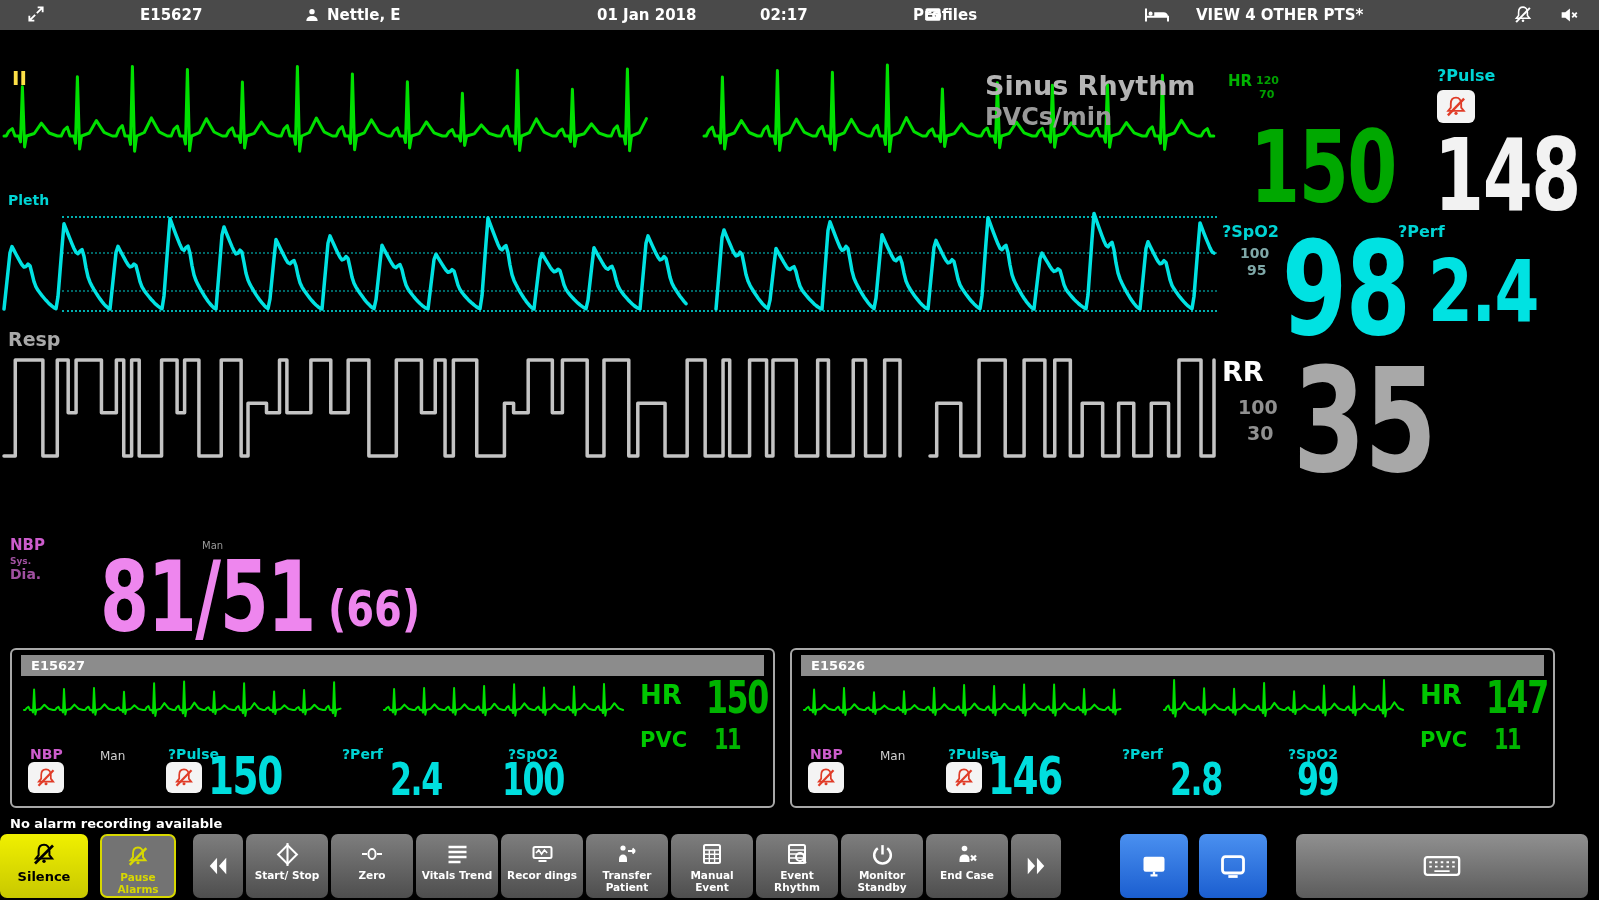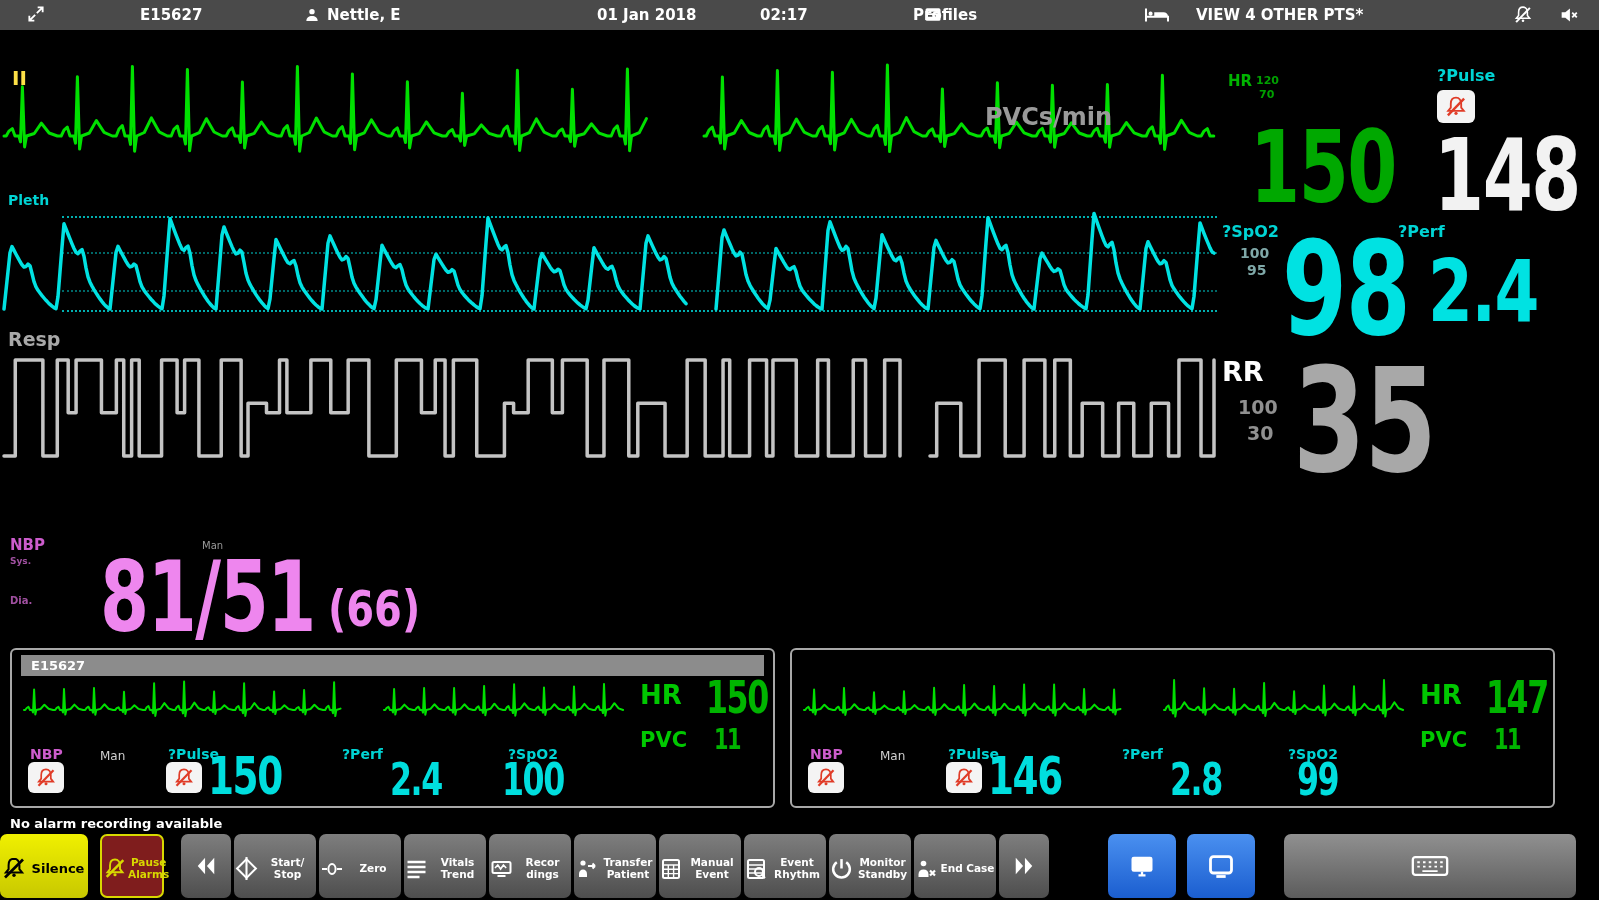--- a/index.html
+++ b/index.html
@@ -20,27 +20,27 @@
   .dotline.dim{border-top:2px dotted #006868}
   
   .pt-window{position:absolute;top:648px;width:765px;height:160px;border:2px solid #a8a8a8;
              border-radius:6px;background:#000}
   .pt-header{position:absolute;left:9px;top:5px;right:9px;height:21px;background:#8c8c8c;
              color:#fff;font-size:13px;font-weight:bold;line-height:21px;padding-left:10px}
   .alarm-badge{position:absolute;width:36px;height:31px;background:#f4f4f4;border-radius:6px;
                display:flex;align-items:center;justify-content:center}
   
   .tb{position:absolute;left:0;top:834px;width:1599px;height:66px;display:flex;align-items:flex-start}
-  .key{height:64px;border:none;border-radius:7px;display:flex;flex-direction:row;align-items:center;
+  .key{height:64px;border:none;border-radius:7px;display:flex;flex-direction:column;align-items:center;
        padding-top:5px;color:#fff;background:linear-gradient(180deg,#7e7e7e,#4e4e4e);margin-right:3px;
        font-family:inherit;font-size:10.5px;font-weight:bold;text-align:center;line-height:1.12;cursor:pointer}
   .key .ic{height:30px;display:flex;align-items:center;justify-content:center}
   .key .klabel{margin-top:1px;width:74px}
   .key.silence{background:linear-gradient(180deg,#f0f000,#c8c800);color:#000;width:88px;font-size:13px}
-  .key.pause{background:#7f1d1d;border:2px solid #d8d800;color:#d8d800;width:64px;margin-left:9px}
+  .key.pause{background:#737373;border:2px solid #d8d800;color:#d8d800;width:76px;margin-left:9px}
   .key.nav{width:50px;justify-content:center;padding-top:0}
   .key.gray{width:82px}
   .key.blue{background:linear-gradient(180deg,#4a90f0,#1b5ed0);width:68px;justify-content:center;padding-top:0}
   .key.wide{width:292px;background:linear-gradient(180deg,#909090,#5c5c5c);justify-content:center;padding-top:0}
 </style>
 </head>
 <body>
 
 <div class="screen">
 
@@ -76,20 +76,21 @@
       <path d="M4 9v6h4l5 4V5L8 9z" fill="#fff"></path>
       <path d="M15.5 9.5l5 5M20.5 9.5l-5 5" stroke="#fff" stroke-width="2"></path>
     </svg>
   </header>
 
   <span class="lbl" style="left:12px;top:66px;font-size:20px;color:#fde047">II</span>
   <svg class="abs" style="left:0;top:58px" viewBox="0 0 1220 125" width="1220" height="125">
       <polyline points="4,78 6.2,78 8.9,73.1 12.3,70.6 15,78 18.9,78 20.5,83.9 22.4,28.7 24.6,88.9 26.5,78 34.3,75.5 41.4,65.2 49.1,75 57.4,78 61.2,78 64,72.1 67.3,69.1 70,78 73.8,78 75.5,85.1 77.4,18.7 79.6,91.1 81.5,78 89.3,75 96.4,62.6 104.1,74.4 112.3,78 116.2,78 119,71 122.3,67.6 125,78 128.8,78 130.5,86.4 132.4,8.4 134.6,93.3 136.6,78 144.3,74.5 151.4,59.9 159.1,73.8 167.3,78 171.2,78 173.9,71.3 177.3,68 180,78 183.8,78 185.5,86 187.4,11.4 189.6,92.7 191.6,78 199.3,74.7 206.4,60.7 214.1,74 222.3,78 226.2,78 228.9,72.6 232.3,69.9 235,78 238.8,78 240.5,84.5 242.4,24 244.6,89.9 246.6,78 254.3,75.3 261.4,64 269.1,74.8 277.4,78 281.2,78 283.9,71.1 287.3,67.6 290,78 293.9,78 295.5,86.3 297.4,8.6 299.6,93.3 301.6,78 309.3,74.5 316.4,60 324.1,73.8 332.4,78 336.2,78 338.9,71.8 342.3,68.7 345,78 348.9,78 350.5,85.4 352.4,15.9 354.6,91.7 356.6,78 364.3,74.9 371.4,61.9 379.1,74.3 387.4,78 391.2,78 393.9,72.6 397.3,69.9 400,78 403.9,78 405.5,84.5 407.4,23.8 409.6,89.9 411.6,78 419.3,75.3 426.4,63.9 434.1,74.8 442.4,78 446.2,78 448.9,73.7 452.3,71.6 455,78 458.9,78 460.5,83.1 462.4,35.2 464.6,87.4 466.6,78 474.3,75.9 481.4,66.9 489.1,75.4 497.4,78 501.2,78 503.9,71.4 507.3,68.1 510,78 513.9,78 515.5,85.9 517.4,12.2 519.6,92.5 521.5,78 529.3,74.7 536.4,60.9 544.1,74.1 552.4,78 556.2,78 559,73.3 562.3,71 565,78 568.9,78 570.5,83.6 572.4,31.2 574.6,88.3 576.5,78 584.3,75.7 591.4,65.8 599.1,75.2 607.4,78 611.2,78 614,71.3 617.3,67.9 620,78 623.9,78 625.5,86 627.4,11 629.6,92.7 631.5,78 639.3,74.6 646.4,60.6" fill="none" stroke="#00e000" stroke-width="3" stroke-linejoin="round" stroke-linecap="round"></polyline>
       <polyline points="704,78 706.2,78 709,72.1 712.3,69.1 715,78 718.9,78 720.5,85.1 722.4,18.9 724.6,91 726.5,78 734.3,75 741.4,62.6 749.1,74.5 757.4,78 761.2,78 764,71.5 767.3,68.2 770,78 773.9,78 775.5,85.8 777.4,12.6 779.6,92.4 781.5,78 789.3,74.7 796.4,61 804.1,74.1 812.4,78 816.2,78 819,71.6 822.3,68.4 825,78 828.9,78 830.5,85.7 832.4,14.2 834.6,92 836.5,78 844.3,74.8 851.4,61.4 859.1,74.2 867.4,78 871.2,78 874,70.9 877.3,67.4 880,78 883.9,78 885.5,86.5 887.4,7.1 889.6,93.6 891.5,78 899.3,74.5 906.4,59.6 914.1,73.7 922.4,78 926.2,78 929,73.3 932.3,70.9 935,78 938.9,78 940.5,83.7 942.4,30.9 944.6,88.4 946.5,78 954.3,75.6 961.4,65.8 969.1,75.2 977.4,78 981.2,78 984,72.7 987.3,70 990,78 993.9,78 995.5,84.4 997.4,24.8 999.6,89.7 1001.5,78 1009.3,75.3 1016.4,64.2 1024.1,74.8 1032.3,78 1036.2,78 1039,72.9 1042.3,70.4 1045,78 1048.8,78 1050.5,84.1 1052.4,27.3 1054.6,89.2 1056.5,78 1064.3,75.5 1071.4,64.8 1079.1,75 1087.3,78 1091.2,78 1094,72.9 1097.3,70.3 1100,78 1103.8,78 1105.5,84.2 1107.4,26.5 1109.6,89.3 1111.5,78 1119.3,75.4 1126.4,64.6 1134.1,74.9 1142.3,78 1146.2,78 1149,71.9 1152.3,68.9 1155,78 1158.8,78 1160.5,85.3 1162.4,17.2 1164.6,91.4 1166.5,78 1174.3,75 1181.4,62.2 1189.1,74.3 1197.3,78 1201.2,78 1204,73.1 1207.3,70.6 1210,78 1213.8,78" fill="none" stroke="#00e000" stroke-width="3" stroke-linejoin="round" stroke-linecap="round"></polyline>
     </svg>
+  <span class="lbl" style="left:985px;top:70px;font-size:27px;color:#b4b4b4">Sinus Rhythm</span>
   <span class="lbl" style="left:985px;top:103px;font-size:24px;color:#9a9a9a">PVCs/min</span>
   <span class="lbl" style="left:1228px;top:72px;font-size:15px;color:#00b400">HR</span>
   <span class="lbl" style="left:1256px;top:74px;font-size:11px;color:#00a000">120</span>
   <span class="lbl" style="left:1259px;top:88px;font-size:11px;color:#00a000">70</span>
   <span class="num" style="left:1250px;top:118px;font-size:100px;color:#00a800">150</span>
 
   <span class="lbl" style="left:1437px;top:66px;font-size:16px;color:#00d4d4">?Pulse</span>
   <div class="alarm-badge" style="left:1437px;top:90px;width:38px;height:33px">
     <svg width="26" height="26" viewBox="0 0 24 24">
       <path d="M12 3.4c-3.2 0-4.8 2.5-4.8 5.6v3.6l-2.4 3h14.4l-2.4-3V9c0-3.1-1.6-5.6-4.8-5.6z" fill="none" stroke="#e03c28" stroke-width="1.7"></path>
@@ -120,21 +121,21 @@
       <polyline points="4,108 15.2702307831496,108 15.2702307831496,12 42.87221142556518,12 42.87221142556518,108 57.28223262261599,108 57.28223262261599,12 68.18953547812998,12 68.18953547812998,64.80000000000001 76.0862501449883,64.80000000000001 76.0862501449883,12 101.4518893668428,12 101.4518893668428,64.80000000000001 116.37465155962855,64.80000000000001 116.37465155962855,12 123.73181736841798,12 123.73181736841798,108 131.6264748070389,108 131.6264748070389,12 139.19455613475293,12 139.19455613475293,108 161.57658954616636,108 161.57658954616636,12 177.08953554742038,12 177.08953554742038,64.80000000000001 184.60746656358242,64.80000000000001 184.60746656358242,12 198.91253386903554,12 198.91253386903554,108 221.23152335453779,108 221.23152335453779,12 241.12520594149828,12 241.12520594149828,108 248.01951462589204,108 248.01951462589204,55.2 266.5062031811103,55.2 266.5062031811103,64.80000000000001 279.51793647091836,64.80000000000001 279.51793647091836,12 286.89560412056744,12 286.89560412056744,64.80000000000001 310.88591296598315,64.80000000000001 310.88591296598315,12 330.78187424782664,12 330.78187424782664,64.80000000000001 348.1695339391008,64.80000000000001 348.1695339391008,12 368.8680738918483,12 368.8680738918483,108 396.3191126603633,108 396.3191126603633,12 421.44153290521353,12 421.44153290521353,64.80000000000001 435.24233220424503,64.80000000000001 435.24233220424503,12 445.0587108936161,12 445.0587108936161,108 453.3737492337823,108 453.3737492337823,12 476.74446174222976,12 476.74446174222976,108 504.42862395662814,108 504.42862395662814,55.2 513.5924211889505,55.2 513.5924211889505,64.80000000000001 528.196545002982,64.80000000000001 528.196545002982,12 552.3407361945137,12 552.3407361945137,64.80000000000001 562.4178179753944,64.80000000000001 562.4178179753944,12 587.1848548594862,12 587.1848548594862,108 603.9730864204466,108 603.9730864204466,12 628.7765956381336,12 628.7765956381336,108 637.8041539723054,108 637.8041539723054,55.2 665.0462145991623,55.2 665.0462145991623,108 687.1714764181525,108 687.1714764181525,12 705.1716894833371,12 705.1716894833371,108 723.0412924354896,108 723.0412924354896,12 729.7069393079728,12 729.7069393079728,108 749.582861751318,108 749.582861751318,12 766.5681982683018,12 766.5681982683018,108 772.943779473193,108 772.943779473193,12 796.2652626857162,12 796.2652626857162,108 817.6588353421539,108 817.6588353421539,12 828.4518297528848,12 828.4518297528848,108 853.2353866575286,108 853.2353866575286,12 865.5566468257457,12 865.5566468257457,108 884.6457136236131,108 884.6457136236131,12 900,12 900,108" fill="none" stroke="#c4c4c4" stroke-width="3.5" stroke-linejoin="round" stroke-linecap="round"></polyline>
       <polyline points="930,108 936.6996358558536,108 936.6996358558536,55.2 960.8004007963464,55.2 960.8004007963464,108 979.0709988707677,108 979.0709988707677,12 1005.22533951886,12 1005.22533951886,108 1024.1006491240114,108 1024.1006491240114,12 1044.8916242839769,12 1044.8916242839769,108 1054.7501665940508,108 1054.7501665940508,12 1070.344174284488,12 1070.344174284488,108 1082.2039734758437,108 1082.2039734758437,55.2 1102.6681261127815,55.2 1102.6681261127815,108 1118.643427808769,108 1118.643427808769,55.2 1133.7637818809599,55.2 1133.7637818809599,108 1151.2911807764322,108 1151.2911807764322,55.2 1168.5461178878322,55.2 1168.5461178878322,108 1178.956266428344,108 1178.956266428344,12 1201.0180725827813,12 1201.0180725827813,108 1214,108 1214,12" fill="none" stroke="#c4c4c4" stroke-width="3.5" stroke-linejoin="round" stroke-linecap="round"></polyline>
     </svg>
   <span class="lbl" style="left:1222px;top:356px;font-size:27px;color:#ffffff">RR</span>
   <span class="lbl" style="left:1238px;top:396px;font-size:19px;color:#909090">100</span>
   <span class="lbl" style="left:1247px;top:422px;font-size:19px;color:#909090">30</span>
   <span class="num" style="left:1293px;top:348px;font-size:145px;color:#a8a8a8">35</span>
 
   <span class="lbl" style="left:10px;top:536px;font-size:15px;color:#cc5ccc">NBP</span>
   <span class="lbl" style="left:10px;top:556px;font-size:9px;color:#a050a0">Sys.</span>
-  <span class="lbl" style="left:10px;top:595px;font-size:10px;color:#a050a0">Dia.</span>
+  <span class="lbl" style="left:10px;top:566px;font-size:14px;color:#a050a0">Dia.</span>
   <span class="lbl" style="left:202px;top:540px;font-size:10px;color:#999;font-weight:normal">Man</span>
   <span class="num" style="left:100px;top:548px;font-size:98px;color:#ee86ee">81/51</span>
   <span class="num" style="left:328px;top:584px;font-size:50px;color:#ee86ee;transform:scaleX(.8);letter-spacing:0">(66)</span>
 
   <section class="pt-window" style="left:10px">
     <div class="pt-header">
       <span>E15627</span>
     </div>
     <svg class="abs" style="left:6px;top:24px" viewBox="0 0 612 48" width="612" height="48">
         <polyline points="6,36 7.2,36 8.7,34 10.5,32.9 12,36 14.1,36 15,38.5 16.1,15.5 17.3,40.5 18.3,36 22.5,35 26.4,30.7 30.6,34.8 35.1,36 37.2,36 38.7,33.9 40.5,32.9 42,36 44.1,36 45,38.5 46,15.1 47.3,40.6 48.3,36 52.5,35 56.4,30.6 60.6,34.7 65.1,36 67.2,36 68.7,33.8 70.5,32.7 72,36 74.1,36 75,38.6 76,14.1 77.3,40.8 78.3,36 82.5,34.9 86.4,30.3 90.6,34.7 95.1,36 97.2,36 98.7,34.2 100.5,33.3 102,36 104.1,36 105,38.2 106,17.7 107.3,40 108.3,36 112.5,35.1 116.4,31.2 120.6,34.9 125.1,36 127.2,36 128.7,33.3 130.5,32 132,36 134.1,36 135,39.2 136.1,9.3 137.3,41.9 138.3,36 142.5,34.7 146.4,29.1 150.6,34.4 155.1,36 157.2,36 158.7,33.2 160.5,31.7 162,36 164.1,36 165,39.4 166.1,7.5 167.3,42.3 168.3,36 172.5,34.6 176.4,28.6 180.6,34.3 185.1,36 187.2,36 188.7,34.2 190.5,33.2 192,36 194.1,36 195,38.2 196.1,17.6 197.3,40 198.3,36 202.5,35.1 206.4,31.2 210.6,34.9 215.1,36 217.2,36 218.7,33.3 220.5,32 222,36 224.1,36 225,39.2 226.1,9.2 227.3,41.9 228.3,36 232.5,34.7 236.4,29 240.6,34.4 245.1,36 247.2,36 248.7,34.1 250.5,33.2 252,36 254.1,36 255,38.2 256.1,17.4 257.3,40.1 258.3,36 262.5,35.1 266.4,31.2 270.6,34.9 275.1,36 277.2,36 278.7,34 280.5,33 282,36 284.1,36 285,38.4 286.1,15.9 287.3,40.4 288.3,36 292.5,35 296.4,30.8 300.6,34.8 305.1,36 307.2,36 308.7,33.2 310.5,31.8 312,36 314.1,36 315,39.3 316.1,8.3 317.3,42.1 318.3,36 322.5,34.6" fill="none" stroke="#00e000" stroke-width="2" stroke-linejoin="round" stroke-linecap="round"></polyline>
@@ -162,20 +163,23 @@
       </svg>
     </div>
     <span class="num" style="left:196px;top:100px;font-size:52px;color:#00dede">150</span>
     <span class="lbl" style="left:330px;top:96px;font-size:14px;color:#00d4d4">?Perf</span>
     <span class="num" style="left:378px;top:108px;font-size:44px;color:#00dede">2.4</span>
     <span class="lbl" style="left:496px;top:96px;font-size:14px;color:#00d4d4">?SpO2</span>
     <span class="num" style="left:490px;top:108px;font-size:44px;color:#00dede">100</span>
   </section>
 
   <section class="pt-window" style="left:790px">
+    <div class="pt-header">
+      <span>E15626</span>
+    </div>
     <svg class="abs" style="left:6px;top:24px" viewBox="0 0 612 48" width="612" height="48">
         <polyline points="6,36 7.2,36 8.7,34 10.5,32.9 12,36 14.1,36 15,38.5 16.1,15.5 17.3,40.5 18.3,36 22.5,35 26.4,30.7 30.6,34.8 35.1,36 37.2,36 38.7,33.8 40.5,32.7 42,36 44.1,36 45,38.7 46,13.9 47.3,40.9 48.3,36 52.5,34.9 56.4,30.2 60.6,34.7 65.1,36 67.2,36 68.7,34.2 70.5,33.3 72,36 74.1,36 75,38.1 76,18.2 77.3,39.9 78.3,36 82.5,35.1 86.4,31.4 90.6,34.9 95.1,36 97.2,36 98.7,34.1 100.5,33.2 102,36 104.1,36 105,38.3 106,17.2 107.3,40.1 108.3,36 112.5,35.1 116.4,31.1 120.6,34.9 125.1,36 127.2,36 128.7,33.8 130.5,32.7 132,36 134.1,36 135,38.7 136.1,13.7 137.3,40.9 138.3,36 142.5,34.9 146.4,30.2 150.6,34.7 155.1,36 157.2,36 158.7,33.5 160.5,32.2 162,36 164.1,36 165,39 166.1,10.9 167.3,41.5 168.3,36 172.5,34.7 176.4,29.5 180.6,34.5 185.1,36 187.2,36 188.7,33.6 190.5,32.4 192,36 194.1,36 195,38.9 196.1,11.9 197.3,41.3 198.3,36 202.5,34.8 206.4,29.7 210.6,34.6 215.1,36 217.2,36 218.7,33.4 220.5,32.2 222,36 224.1,36 225,39.1 226.1,10.4 227.3,41.6 228.3,36 232.5,34.7 236.4,29.3 240.6,34.5 245.1,36 247.2,36 248.7,33.5 250.5,32.2 252,36 254.1,36 255,39 256.1,10.6 257.3,41.6 258.3,36 262.5,34.7 266.4,29.4 270.6,34.5 275.1,36 277.2,36 278.7,33.9 280.5,32.9 282,36 284.1,36 285,38.5 286.1,15.1 287.3,40.6 288.3,36 292.5,35 296.4,30.6 300.6,34.7 305.1,36 307.2,36 308.7,34 310.5,32.9 312,36 314.1,36 315,38.5 316.1,15.5 317.3,40.5 318.3,36 322.5,35" fill="none" stroke="#00e000" stroke-width="2" stroke-linejoin="round" stroke-linecap="round"></polyline>
         <polyline points="366,36 367.2,36 368.7,33 370.5,31.5 372,36 374.1,36 375,39.6 376.1,6.1 377.3,42.6 378.3,36 382.5,34.5 386.4,28.2 390.6,34.2 395.1,36 397.2,36 398.7,33.8 400.5,32.7 402,36 404.1,36 405,38.6 406.1,14.3 407.3,40.8 408.3,36 412.5,34.9 416.4,30.4 420.6,34.7 425.1,36 427.2,36 428.7,33.9 430.5,32.8 432,36 434.1,36 435,38.6 436.1,14.7 437.3,40.7 438.3,36 442.5,34.9 446.4,30.5 450.6,34.7 455.1,36 457.2,36 458.7,33.3 460.5,31.9 462,36 464.1,36 465,39.3 466.1,8.9 467.3,42 468.3,36 472.5,34.6 476.4,28.9 480.6,34.4 485.1,36 487.2,36 488.7,34.1 490.5,33.2 492,36 494.1,36 495,38.2 496.1,17.3 497.3,40.1 498.3,36 502.5,35.1 506.4,31.1 510.6,34.9 515.1,36 517.2,36 518.7,33.6 520.5,32.3 522,36 524.1,36 525,38.9 526,11.5 527.3,41.4 528.3,36 532.5,34.8 536.4,29.6 540.6,34.5 545.1,36 547.2,36 548.7,33.6 550.5,32.4 552,36 554.1,36 555,38.9 556,12.2 557.3,41.2 558.3,36 562.5,34.8 566.4,29.8 570.6,34.6 575.1,36 577.2,36 578.7,33 580.5,31.5 582,36 584.1,36 585,39.6 586,6 587.3,42.6 588.3,36 592.5,34.5 596.4,28.2 600.6,34.2 605.1,36" fill="none" stroke="#00e000" stroke-width="2" stroke-linejoin="round" stroke-linecap="round"></polyline>
       </svg>
     <span class="lbl" style="left:628px;top:30px;font-size:26px;color:#00c800">HR</span>
     <span class="num" style="left:694px;top:26px;font-size:44px;color:#00b400">147</span>
     <span class="lbl" style="left:628px;top:78px;font-size:21px;color:#00c800">PVC</span>
     <span class="num" style="left:702px;top:75px;font-size:29px;color:#00b400">11</span>
     <span class="lbl" style="left:18px;top:96px;font-size:14px;color:#cc5ccc">NBP</span>
     <div class="alarm-badge" style="left:16px;top:112px">

